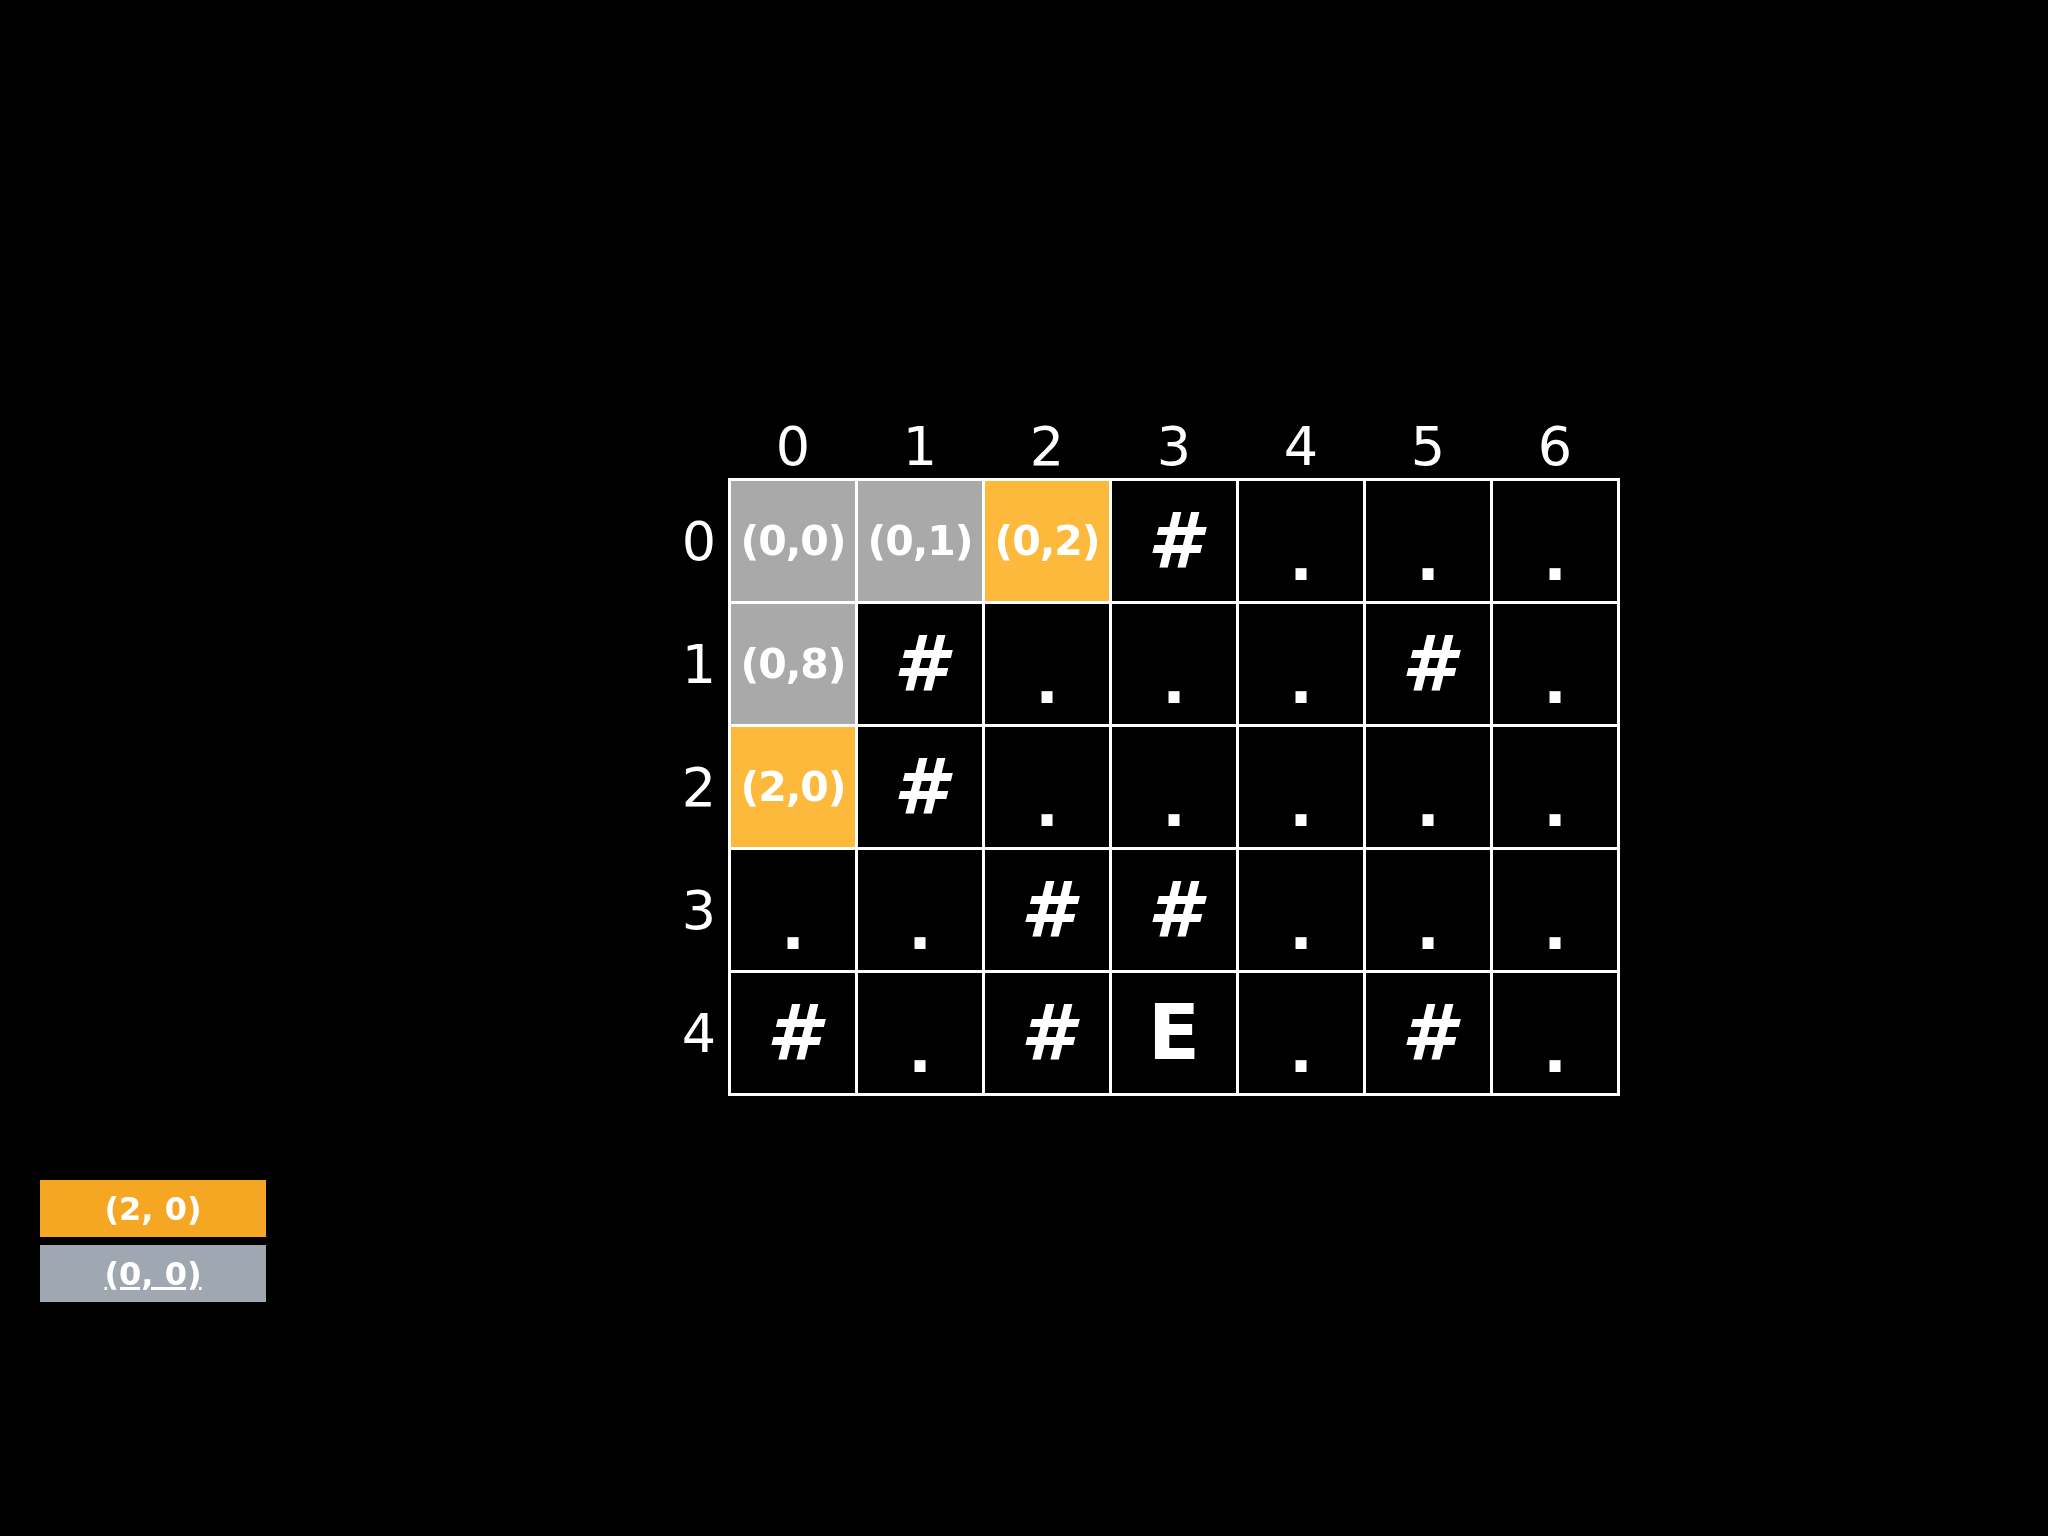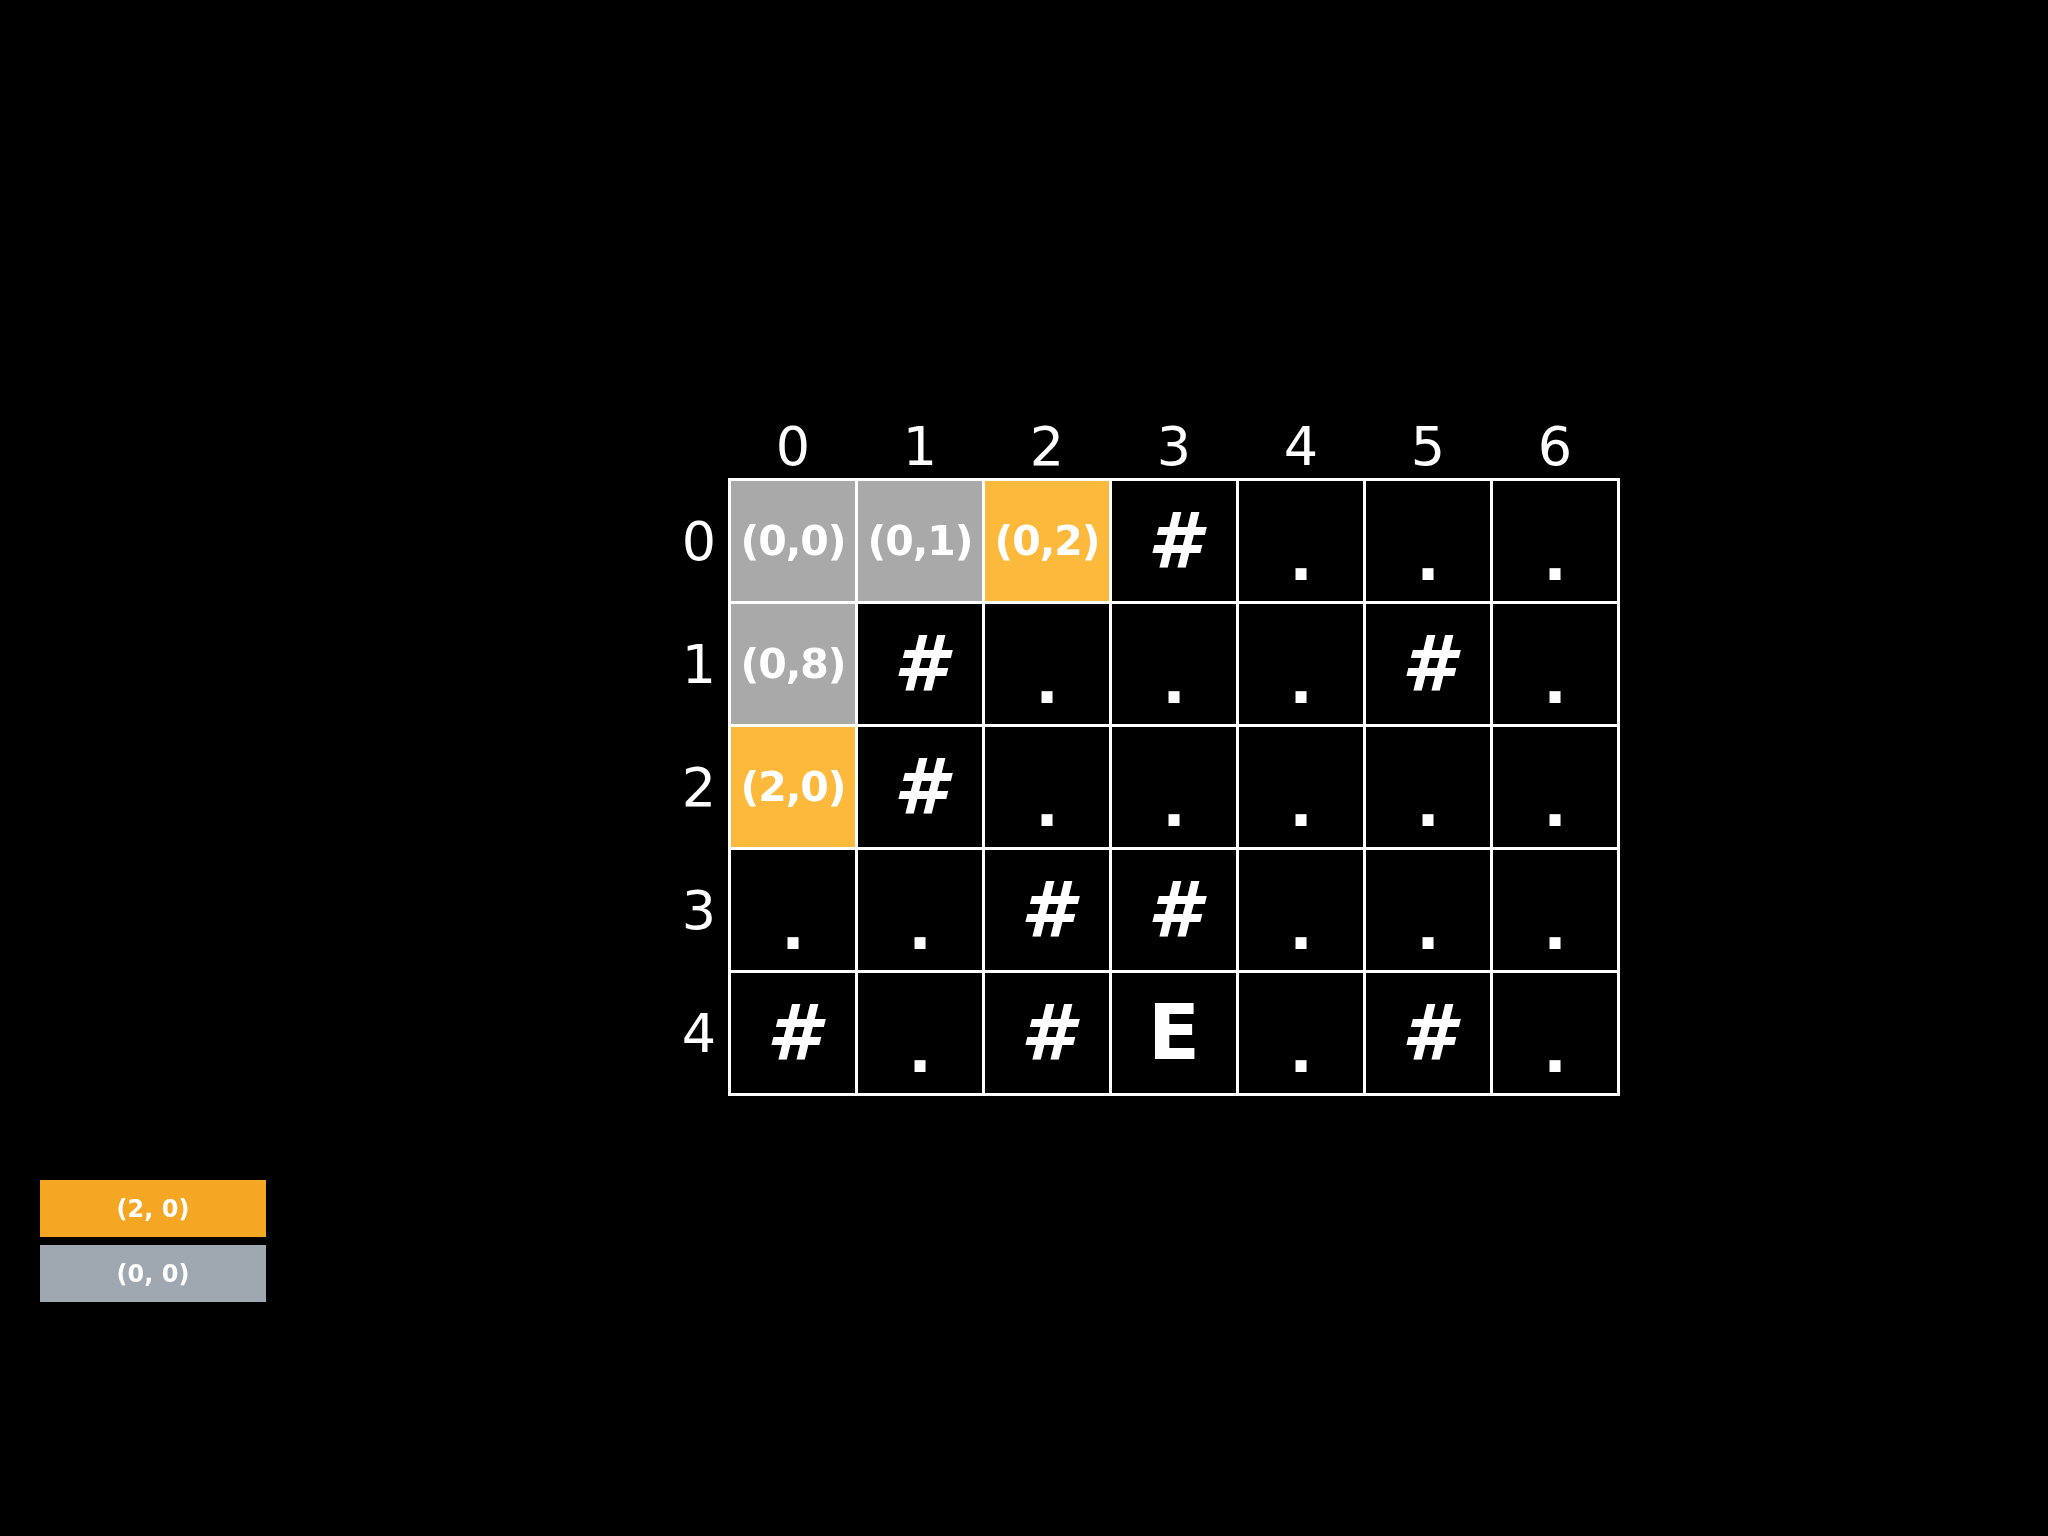--- a/index.html
+++ b/index.html
@@ -128,28 +128,28 @@
     left: 40px;
     top: 1180px;
     width: 226px;
   }
 
   .stack-item {
     height: 57px;
     margin-bottom: 8px;
     color: #ffffff;
     font-family: "DejaVu Sans", sans-serif;
-    font-size: 24px;
+    font-size: 32px;
     font-weight: 700;
     display: flex;
     align-items: center;
     justify-content: center;
     line-height: 1;
   }
-  .stack-item:last-child { margin-bottom: 0; }
+  .stack-item:last-child { margin-bottom: 0; text-decoration: underline; }
 
   .stack-item.state-frontier { background: #f5a623; }
   .stack-item.state-visited  { background: #9fa8b0; }
 </style>
 </head>
 <body>
 
 <div id="maze-visualization">
 
   <div id="grid-wrapper">

